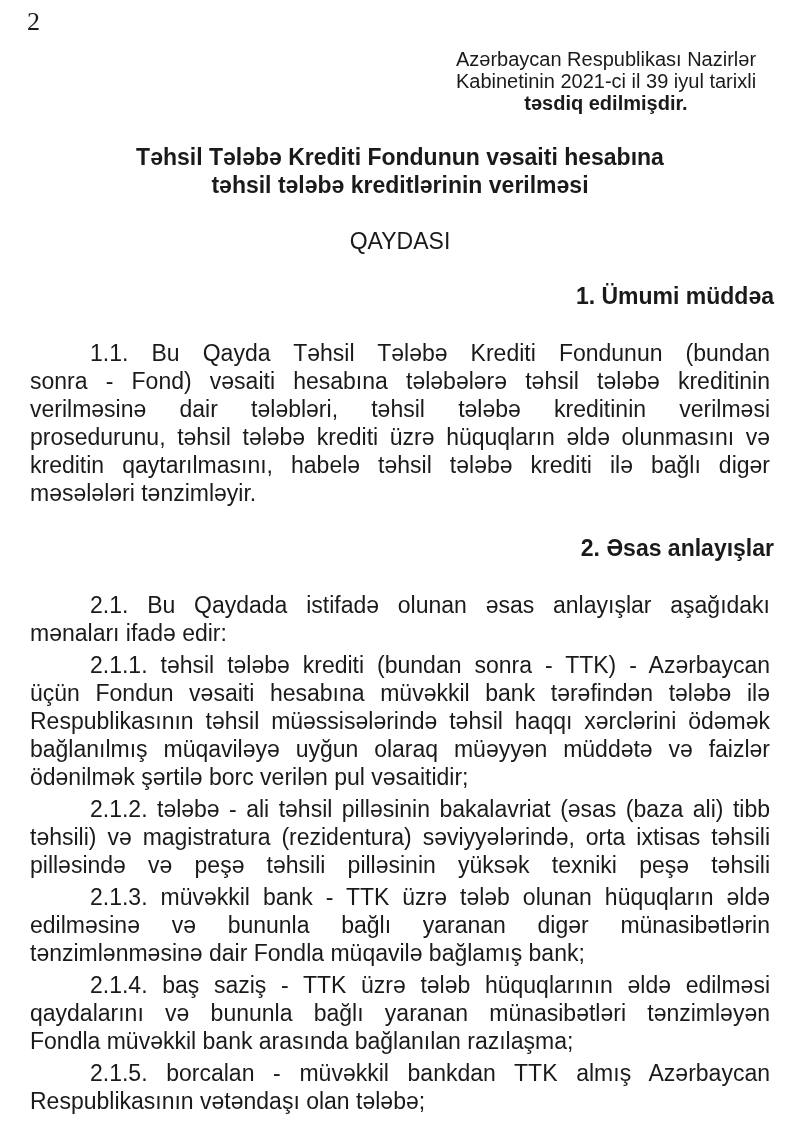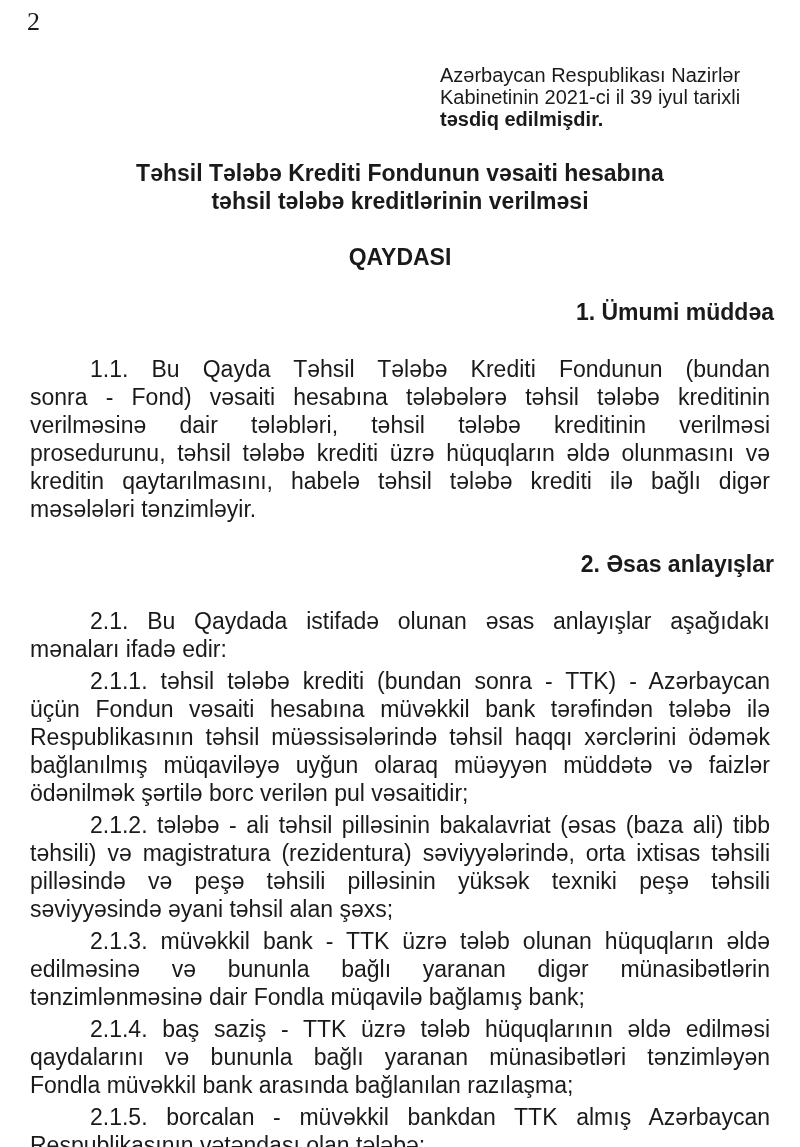--- a/index.html
+++ b/index.html
@@ -19,34 +19,35 @@
   .page-number {
     position: absolute;
     top: 8px;
     left: 27px;
     font-family: "Liberation Serif", "DejaVu Serif", serif;
     font-size: 26px;
     line-height: 1.1;
   }
   .approval {
     width: 332px;
-    margin: 64px 2px 0 auto;
+    margin: 48px 2px 0 auto;
+    text-align: center;
     font-size: 20px;
     line-height: 22px;
   }
   .approval-bold { font-weight: 700; }
   .doc-title {
     margin-top: 29px;
     text-align: center;
     font-weight: 700;
   }
   .doc-subtitle {
     margin-top: 28px;
     text-align: center;
-    font-weight: 700;
+    font-weight: 400;
   }
   .section-heading {
     margin-top: 27px;
     text-align: right;
     font-weight: 700;
   }
   .para { margin: 4px; }
   .para.first { margin-top: 29px; }
   .ln {
     text-align: justify;
@@ -104,21 +105,20 @@
     <div class="ln">üçün Fondun vəsaiti hesabına müvəkkil bank tərəfindən tələbə ilə</div>
     <div class="ln">Respublikasının təhsil müəssisələrində təhsil haqqı xərclərini ödəmək</div>
     <div class="ln">bağlanılmış müqaviləyə uyğun olaraq müəyyən müddətə və faizlər</div>
     <div class="ln last">ödənilmək şərtilə borc verilən pul vəsaitidir;</div>
   </div>
 
   <div class="para">
     <div class="ln indent">2.1.2. tələbə - ali təhsil pilləsinin bakalavriat (əsas (baza ali) tibb</div>
     <div class="ln">təhsili) və magistratura (rezidentura) səviyyələrində, orta ixtisas təhsili</div>
     <div class="ln">pilləsində və peşə təhsili pilləsinin yüksək texniki peşə təhsili</div>
-    <div class="ln last">səviyyəsində əyani təhsil alan şəxs;</div>
   </div>
 
   <div class="para">
     <div class="ln indent">2.1.3. müvəkkil bank - TTK üzrə tələb olunan hüquqların əldə</div>
     <div class="ln">edilməsinə və bununla bağlı yaranan digər münasibətlərin</div>
     <div class="ln last">tənzimlənməsinə dair Fondla müqavilə bağlamış bank;</div>
   </div>
 
   <div class="para">
     <div class="ln indent">2.1.4. baş saziş - TTK üzrə tələb hüquqlarının əldə edilməsi</div>

